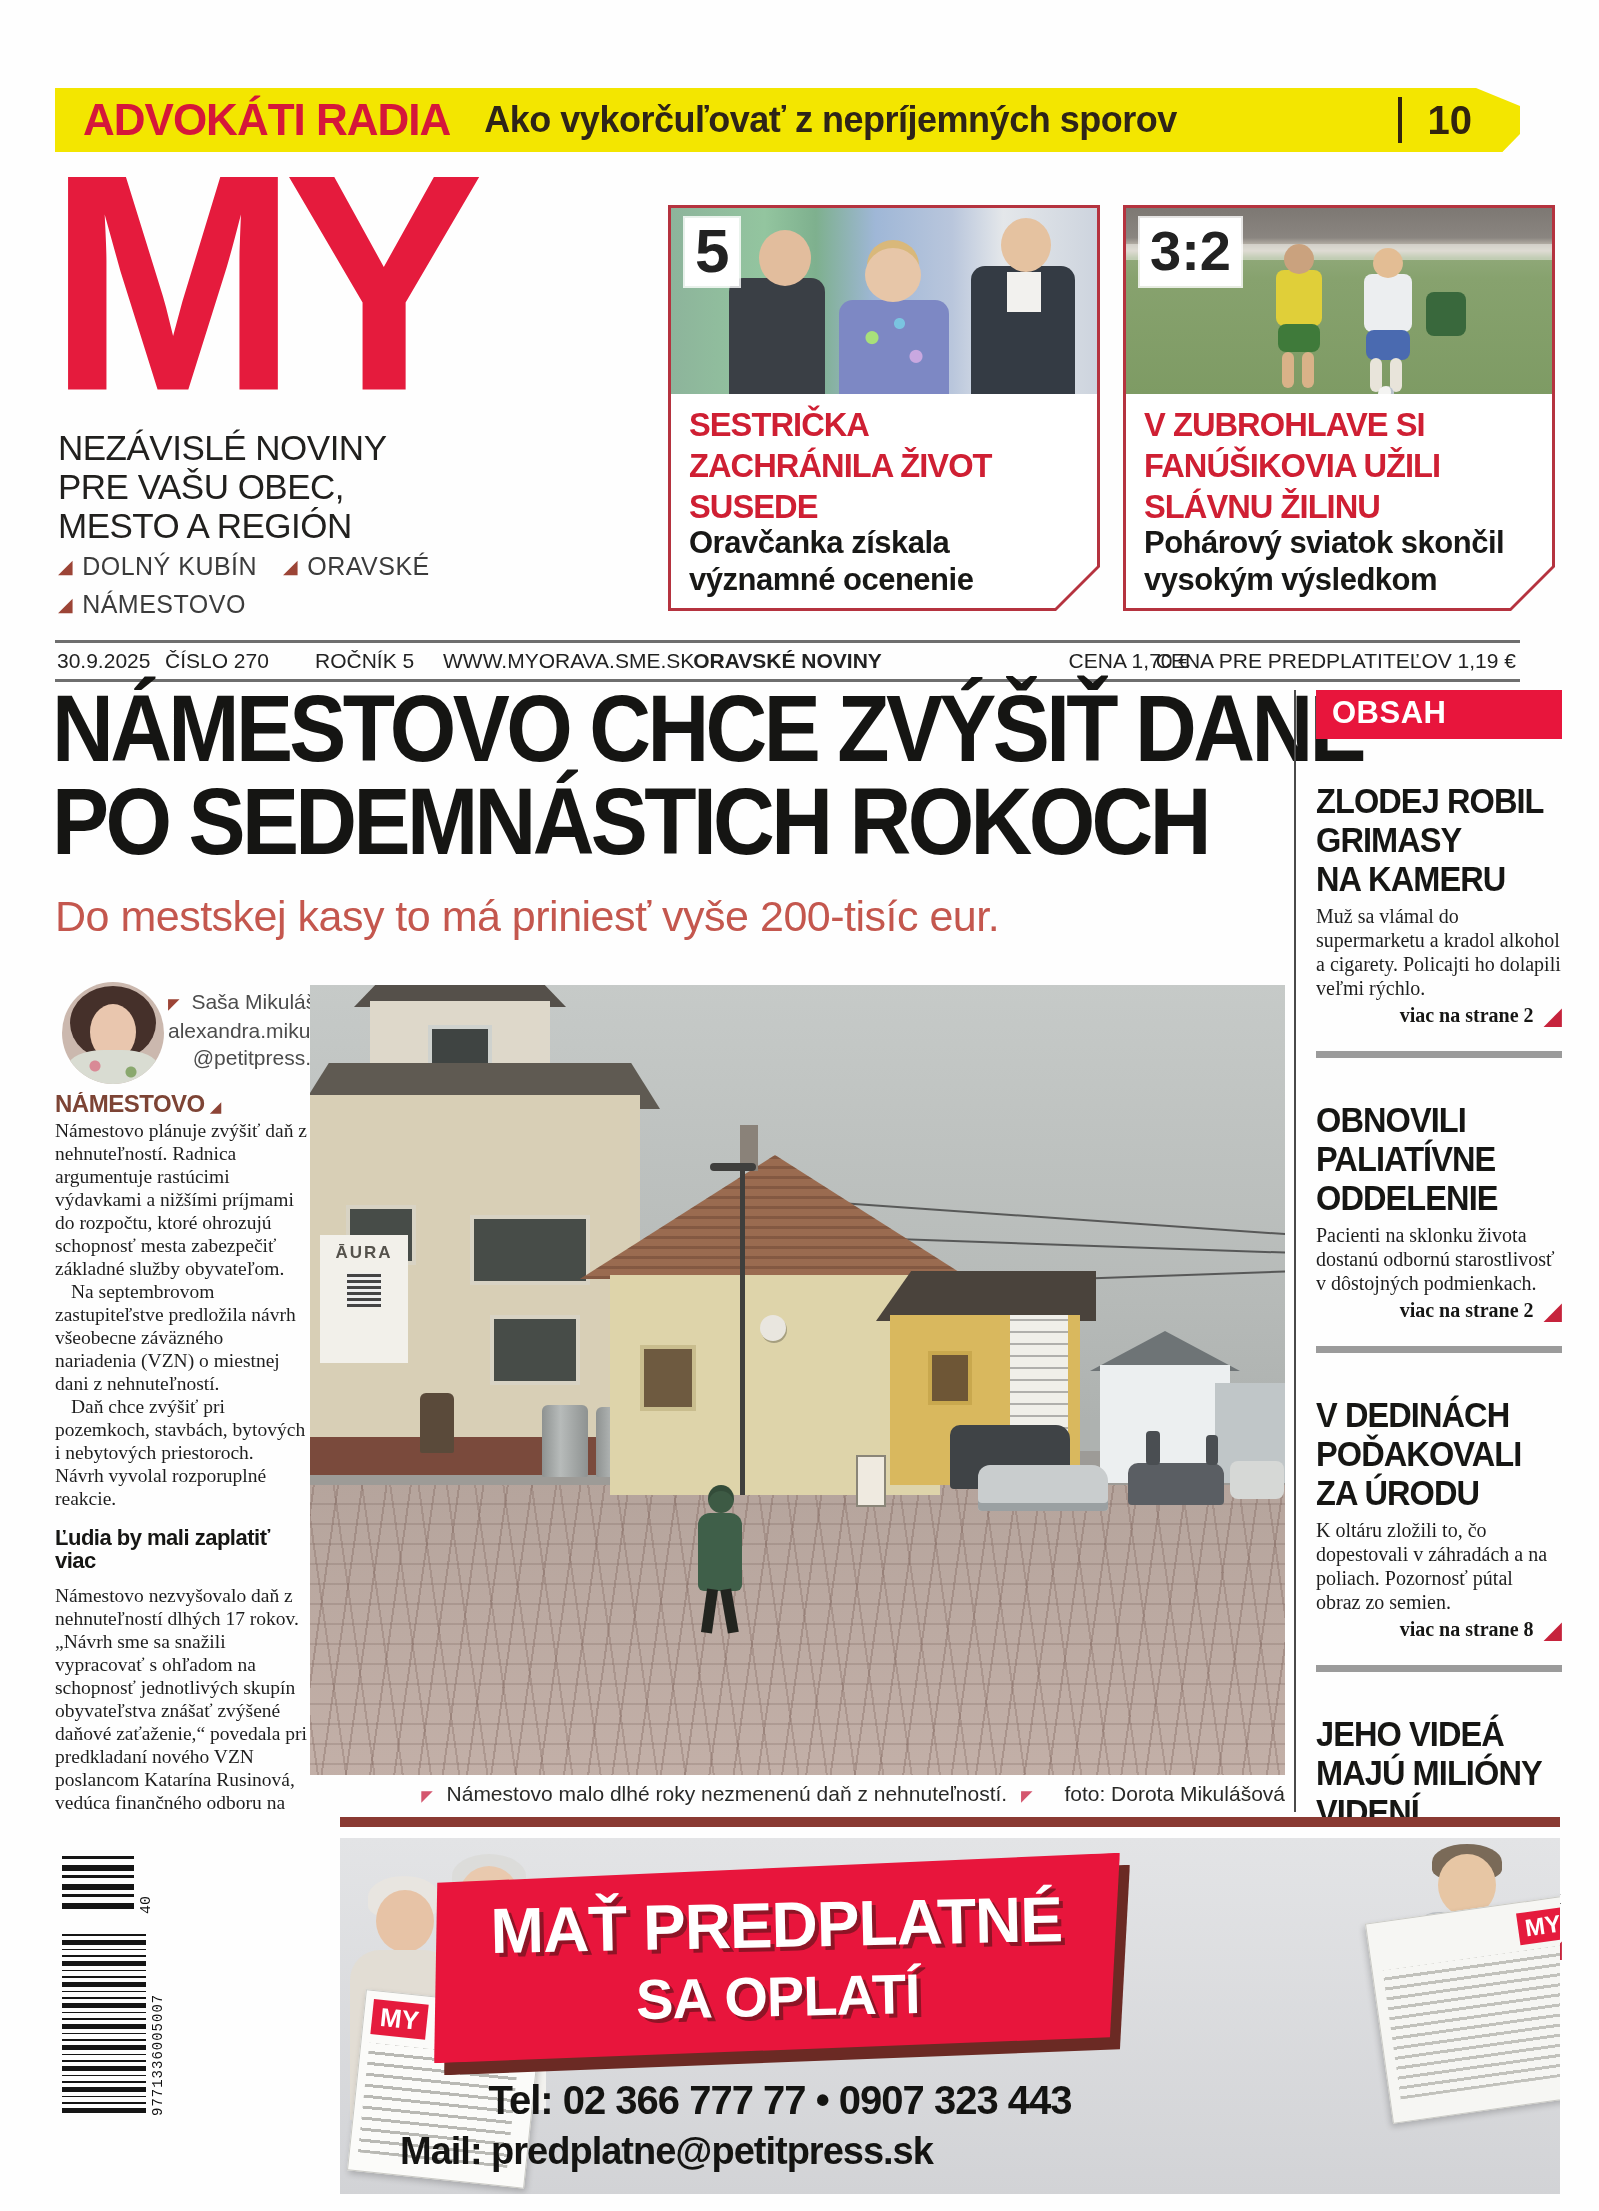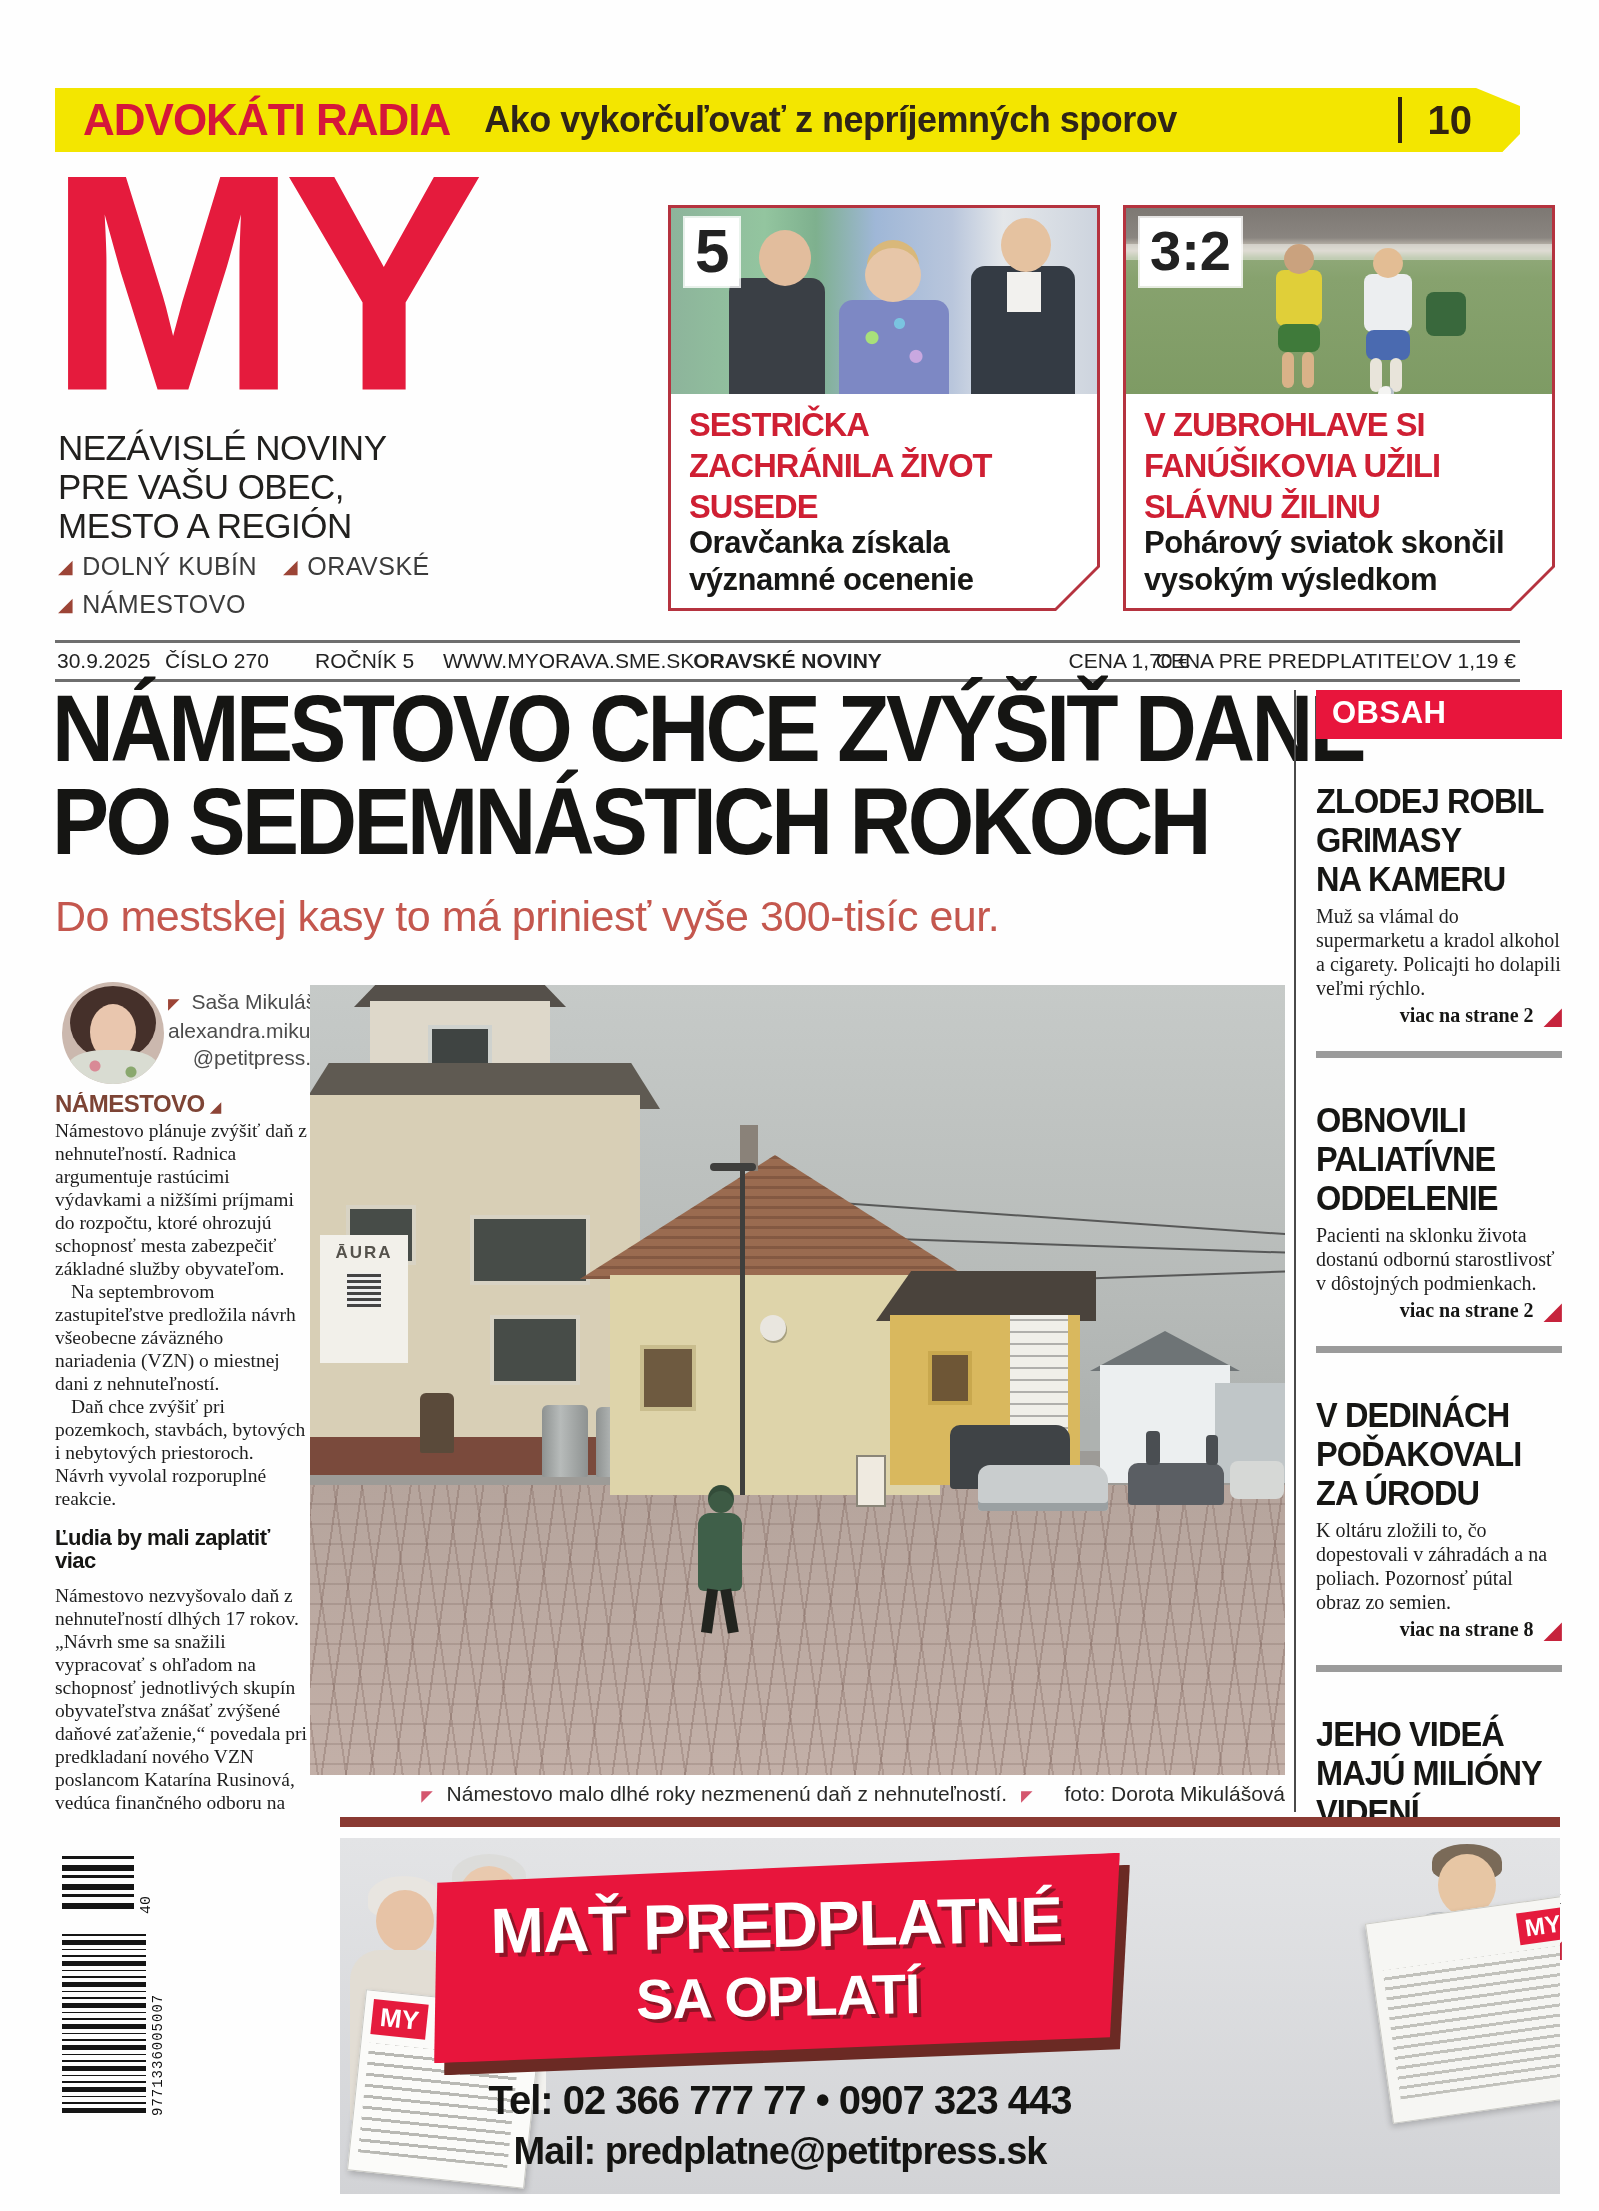--- a/index.html
+++ b/index.html
@@ -188,21 +188,21 @@
   .bottomrule{left:340px;top:1817px;width:1220px;height:10px;background:#8a3a33;}
   .ad{left:340px;top:1838px;width:1220px;height:356px;background:linear-gradient(180deg,#e3e4e6,#d2d3d6);overflow:hidden;}
   .ribbon-shadow{position:absolute;left:102px;top:34px;width:690px;height:196px;background:#6b2a24;
     clip-path:polygon(1% 8%,100% 0,98% 94%,0 100%);transform:rotate(-1.2deg);}
   .ribbon{position:absolute;left:92px;top:22px;width:690px;height:196px;background:#e8153c;
     clip-path:polygon(1% 8%,100% 0,98% 94%,0 100%);transform:rotate(-1.2deg);
     display:flex;flex-direction:column;align-items:center;justify-content:center;}
   .ribbon-line1{font-size:64px;font-weight:800;color:#fff;letter-spacing:-1px;text-shadow:4px 4px 0 #8e1426;}
   .ribbon-line2{font-size:56px;font-weight:800;color:#fff;letter-spacing:-1px;text-shadow:4px 4px 0 #8e1426;margin-top:2px;}
   .ad-tel{position:absolute;left:60px;top:240px;width:760px;text-align:center;font-size:40px;font-weight:800;color:#141412;letter-spacing:-1px;}
-  .ad-mail{position:absolute;left:60px;top:292px;width:760px;text-align:center;font-size:38px;font-weight:800;color:#141412;letter-spacing:-1px;}
+  .ad-mail{position:absolute;left:60px;top:292px;width:760px;text-align:left;font-size:38px;font-weight:800;color:#141412;letter-spacing:-1px;}
   .ad-person{position:absolute;border-radius:50%;}
   .ad-head1{left:118px;top:28px;width:62px;height:66px;background:#e9c9ae;box-shadow:inset 0 -4px 0 #d8b294;}
   .ad-hair1{left:112px;top:16px;width:74px;height:44px;border-radius:50% 50% 20% 20%;background:#dcdcda;}
   .ad-head2{left:36px;top:52px;width:58px;height:62px;background:#e7c3a6;}
   .ad-hair2{left:28px;top:38px;width:72px;height:42px;border-radius:50% 50% 30% 30%;background:#e8e5e0;}
   .ad-body1{position:absolute;left:96px;top:92px;width:110px;height:180px;border-radius:30px 30px 0 0;background:#f3f2ef;}
   .ad-body2{position:absolute;left:10px;top:112px;width:104px;height:170px;border-radius:30px 30px 0 0;background:#e2ddd4;}
   .ad-paper{position:absolute;left:16px;top:160px;width:176px;height:180px;background:#fbfbf9;border:1px solid #c9c9c4;
     transform:rotate(6deg);box-shadow:2px 3px 6px rgba(0,0,0,.2);}
   .ad-paper-logo{position:absolute;left:8px;top:8px;background:#e51b3d;color:#fff;font-weight:800;font-size:26px;padding:2px 8px;}
@@ -305,21 +305,21 @@
     <span class="ib-site">WWW.MYORAVA.SME.SK</span>
     <span class="ib-edition">ORAVSKÉ NOVINY</span>
     <span class="ib-price">CENA 1,70 €</span>
     <span class="ib-subprice">CENA PRE PREDPLATITEĽOV 1,19 €</span>
   </div>
 
   <div class="abs mainheadline">
     <div>NÁMESTOVO CHCE ZVÝŠIŤ DANE</div>
     <div>PO SEDEMNÁSTICH ROKOCH</div>
   </div>
-  <div class="abs subhead">Do mestskej kasy to má priniesť vyše 300-tisíc eur.</div>
+  <div class="abs subhead">Do mestskej kasy to má priniesť vyše 200-tisíc eur.</div>
 
   <div class="abs byline">
     <div class="avatar">
       <div class="av-hair"></div>
       <div class="av-face"></div>
       <div class="av-top"></div>
     </div>
     <div class="byline-text">
       <div class="byline-name">
         <span class="byline-tri">◤</span>

